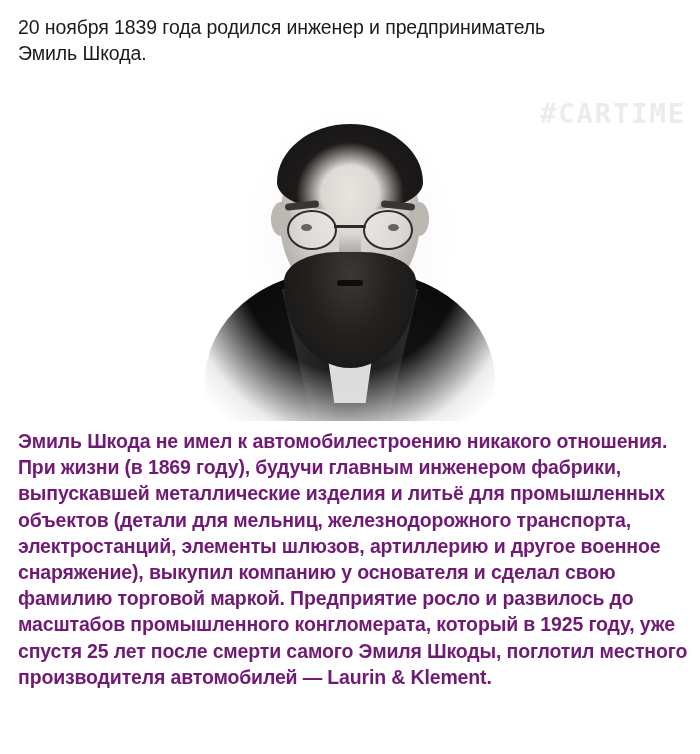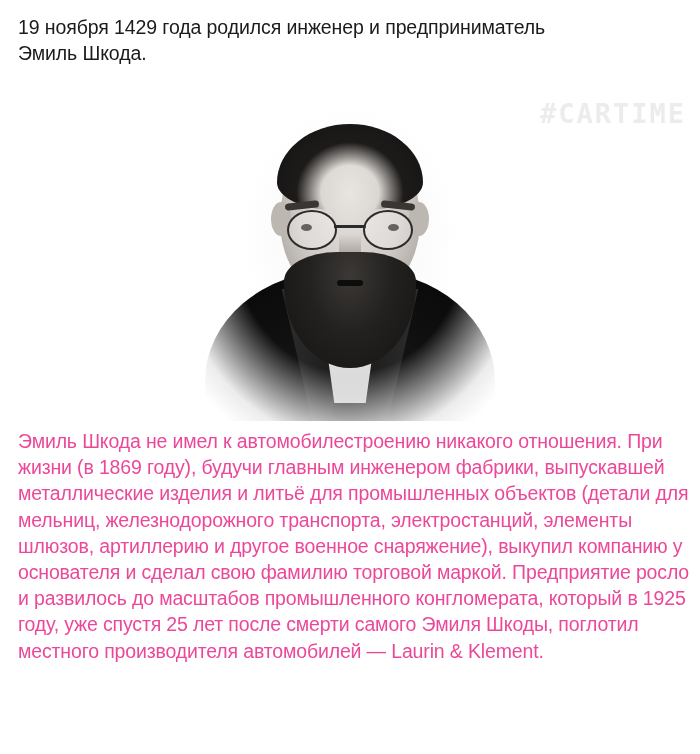--- a/index.html
+++ b/index.html
@@ -246,30 +246,31 @@
     background: radial-gradient(ellipse 200px 230px at 50% 46%, rgba(255,255,255,0) 58%, rgba(255,255,255,0.92) 88%, #fff 100%);
   }
   .body-text {
     position: absolute;
     left: 18px;
     top: 428px;
     width: 672px;
     font-size: 19.5px;
     line-height: 26.2px;
     letter-spacing: -0.15px;
-    color: #ec4899;
+    color: #701a75;
     text-align: left;
+    font-weight: bold;
   }
 </style>
 </head>
 <body>
 
 <div class="page">
 
-  <div class="intro">19 ноября 1429 года родился инженер и предприниматель
+  <div class="intro">20 ноября 1839 года родился инженер и предприниматель
 Эмиль Шкода.</div>
 
   <div class="portrait-area">
 
     <div class="watermark">#CARTIME</div>
 
     <div class="portrait">
       <div class="pt-bg"></div>
       <div class="pt-coat"></div>
       <div class="pt-lapel-l"></div>

